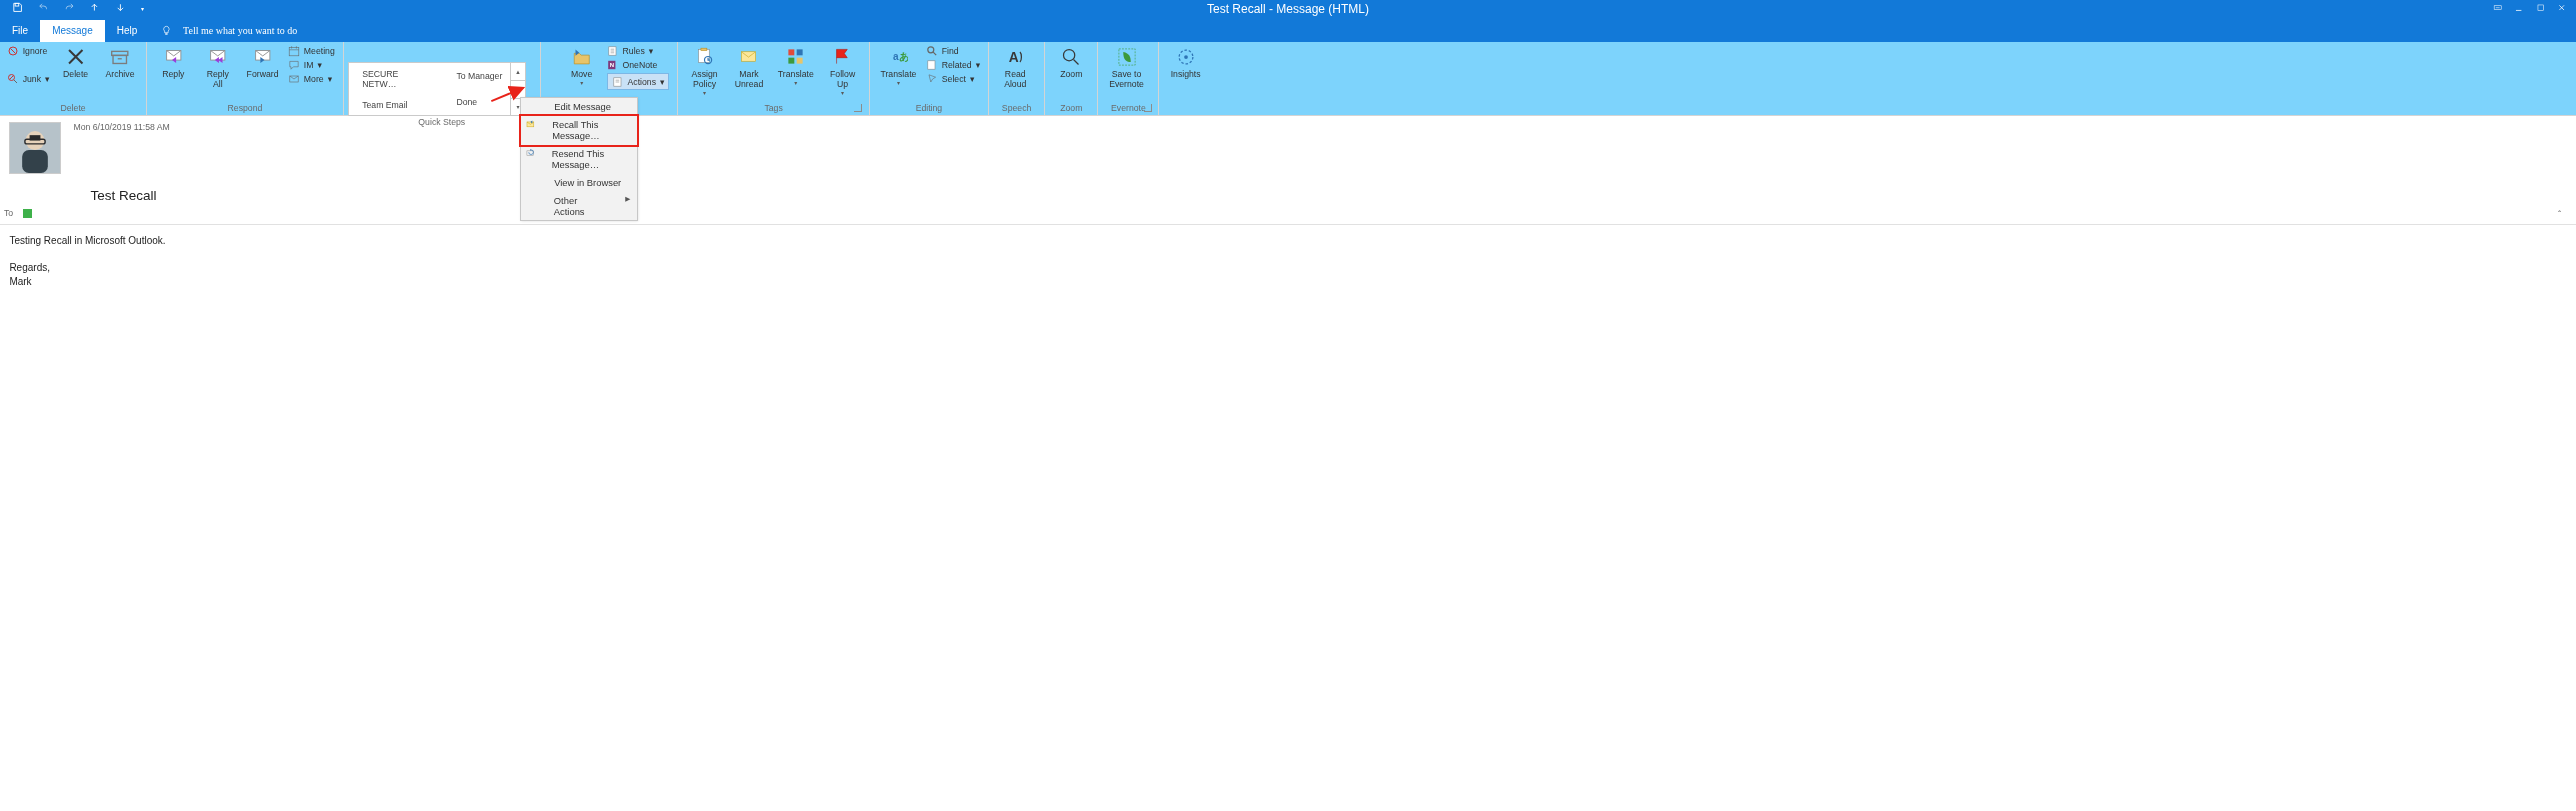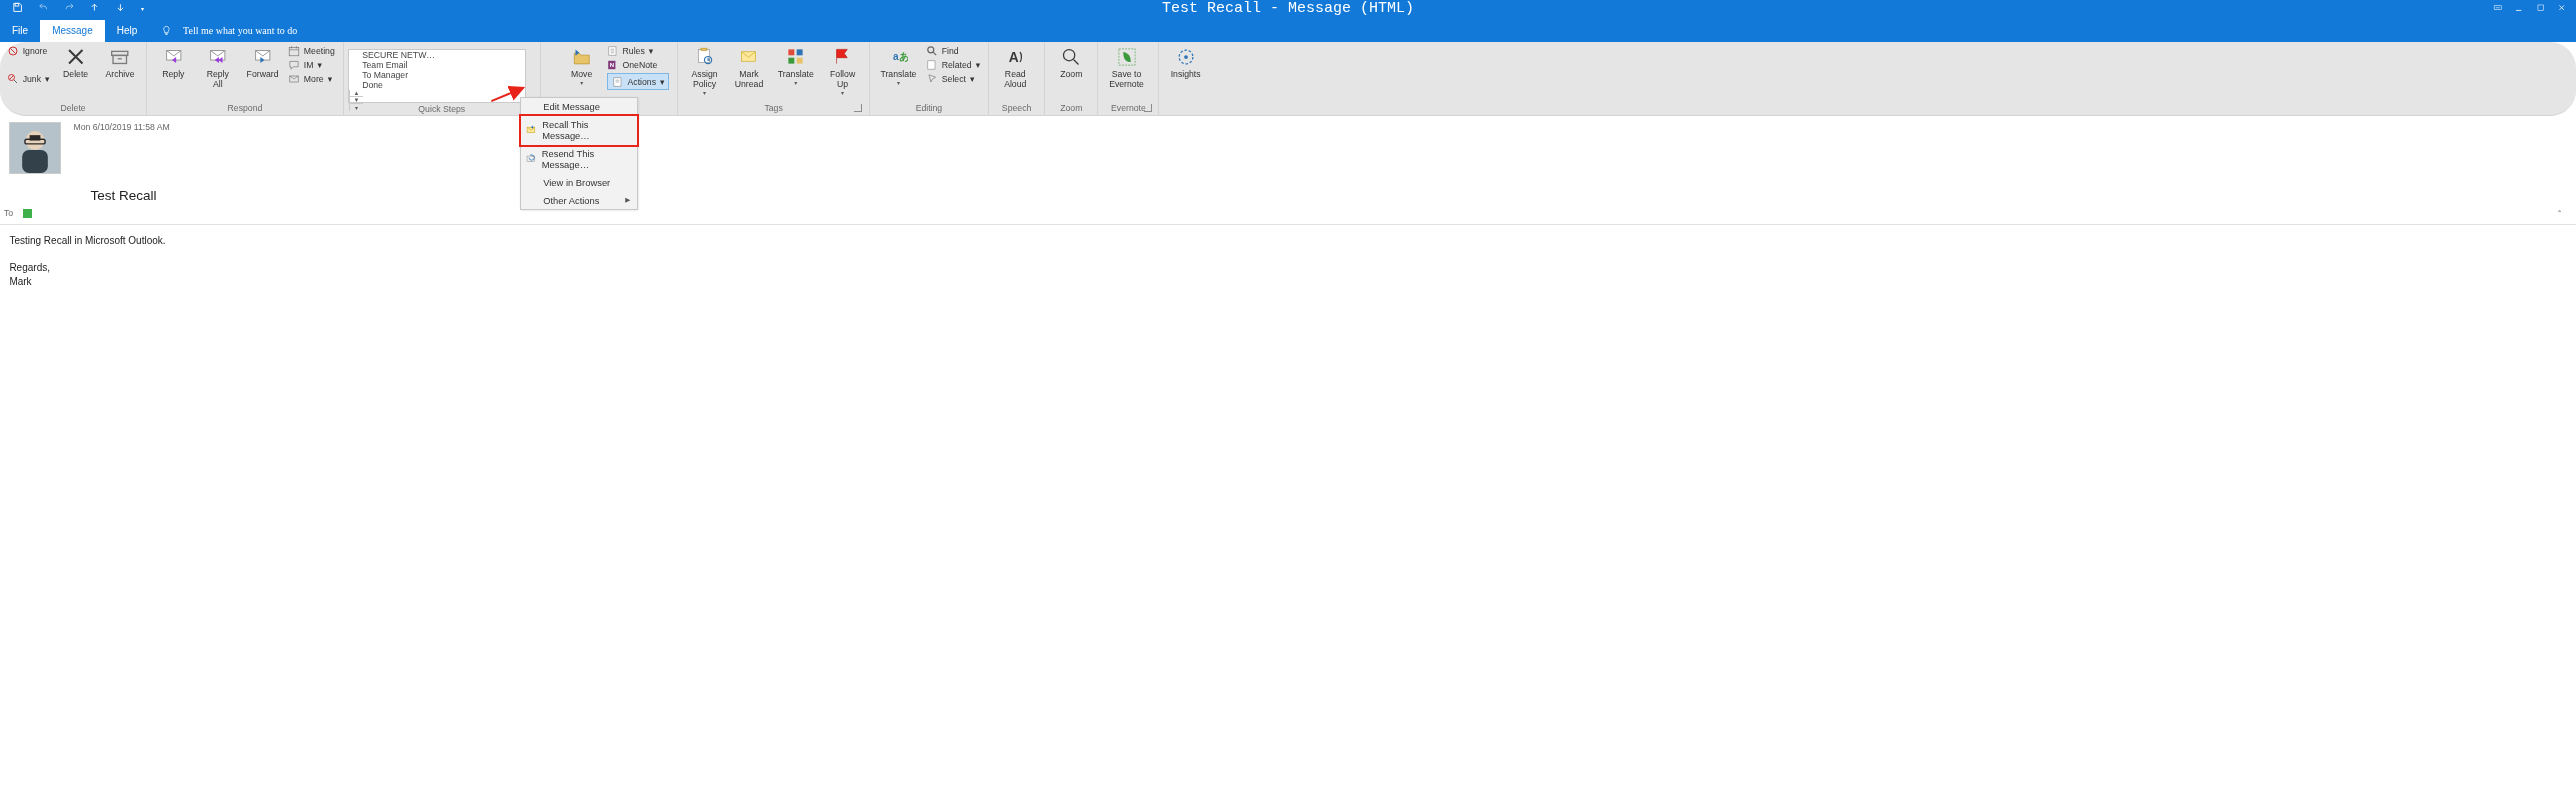--- a/index.html
+++ b/index.html
@@ -1,50 +1,50 @@
 <!DOCTYPE html>
 <html><head>
 <meta charset="utf-8">
 <style>
   html,body{margin:0;padding:0;font-family:"Segoe UI",Arial,sans-serif;font-size:9.4px;color:#222;background:#fff;width:2576px;}
   
   .titlebar{background:#1279D8;height:17.5px;display:flex;align-items:center;color:#fff;position:relative;}
   .qat{display:flex;align-items:center;gap:15px;padding-left:12px;}
   .qat svg,.qat .glyph{width:10.8px;height:10.8px;fill:#fff;color:#fff;}
-  .title-center{position:absolute;left:0;right:0;text-align:center;font-size:15px;pointer-events:none;font-family:Liberation Mono, monospace;}
+  .title-center{position:absolute;left:0;right:0;text-align:center;font-size:12px;pointer-events:none;}
   .win-ctrls{margin-left:auto;display:flex;gap:12px;padding-right:9.4px;align-items:center;}
   .win-ctrls svg{width:9.4px;height:9.4px;stroke:#fff;fill:none;stroke-width:1.4;}
   
   .tabstrip{background:#1279D8;height:24px;display:flex;align-items:flex-end;color:#fff;}
   .tab{padding:5.4px 12px 5.4px 12px;font-size:10px;cursor:pointer;}
   .tab.active{background:#fff;color:#1279D8;}
   .tellme{display:flex;align-items:center;gap:11px;padding:5.4px 12px;font-size:10px;font-family:Liberation Serif, serif;}
   
-  .ribbon{background:#e5e5e5;display:flex;border-bottom:0.7px solid #D4D4D4;height:73px;border-radius:26px;}
+  .ribbon{background:#7dd3fc;display:flex;border-bottom:0.7px solid #D4D4D4;height:73px;}
   .group{display:flex;flex-direction:column;border-right:0.7px solid #D4D4D4;padding:2.7px 4px 0 4px;}
   .group-body{flex:1;display:flex;align-items:flex-start;}
   .group-label{text-align:center;font-size:8.7px;color:#6A6A6A;padding:1.3px 0 2px 0;position:relative;}
   .group-label .launcher{position:absolute;right:2.7px;bottom:2.7px;width:6.7px;height:6.7px;border:0.7px solid #8C8C8C;border-top:0;border-left:0;}
   .bigbtn{display:flex;flex-direction:column;align-items:center;justify-content:flex-start;padding:1.3px 6.7px 0 6.7px;min-width:31px;cursor:pointer;}
   .bigbtn .ic{width:23px;height:23px;display:flex;align-items:center;justify-content:center;}
   .bigbtn .lbl{font-size:8.7px;text-align:center;line-height:10px;margin-top:0.7px;color:#333;}
   .bigbtn .caret{font-size:6px;color:#5A5A5A;}
   .stack{display:flex;flex-direction:column;gap:2px;padding:1.3px 4px 0 2.7px;}
   .sbtn{display:flex;align-items:center;gap:4px;font-size:8.7px;color:#333;cursor:pointer;white-space:nowrap;}
   .sbtn .sic{width:12px;height:12px;display:flex;align-items:center;justify-content:center;}
   
-  .gallery{border:0.7px solid #CACACA;background:#fff;display:flex;height:52px;margin-top:5px;flex-direction:column;}
+  .gallery{border:0.7px solid #CACACA;background:#fff;display:flex;height:52px;margin-top:18px;}
   .gal-col{display:flex;flex-direction:column;justify-content:space-around;padding:0 8px;}
   .gal-item{display:flex;align-items:center;gap:5.4px;font-size:8.7px;color:#444;cursor:pointer;}
   .gal-spin{width:13.5px;border-left:0.7px solid #CACACA;display:flex;flex-direction:column;}
   .gal-spin div{flex:1;display:flex;align-items:center;justify-content:center;font-size:6px;color:#5A5A5A;border-bottom:0.7px solid #CACACA;cursor:pointer;}
   .gal-spin div:last-child{border-bottom:0;}
   
   .actions-menu{position:absolute;left:520px;top:97px;width:116px;background:#F2F2F2;border:0.7px solid #C7C7C7;box-shadow:1.3px 1.3px 2.7px rgba(0,0,0,.15);z-index:50;}
-  .menu-item{display:flex;align-items:center;gap:6px;padding:3.4px 6.7px 3.4px 5.4px;font-size:9.4px;color:#333;cursor:pointer;position:relative;}
+  .menu-item{display:flex;gap:17px;padding:3.4px 6.7px 3.4px 5.4px;font-size:9.4px;color:#333;cursor:pointer;position:relative;}
   .menu-item.hot{outline:2px solid #E8231A;outline-offset:-0.7px;}
   .menu-item .mi{width:10.8px;height:10.8px;display:flex;align-items:center;justify-content:center;}
   .menu-item .arrow{margin-left:auto;font-size:6.7px;color:#555;}
   .arrow-annot{position:absolute;left:490px;top:85px;z-index:60;pointer-events:none;}
   
   .msg-head{display:flex;padding:6.7px 9.4px 2.7px 9.4px;gap:12px;align-items:flex-start;}
   .avatar{width:50px;height:50px;background:#B9A38D;border:0.7px solid #ccc;}
   .avatar svg{width:100%;height:100%;}
   .mh-text{display:flex;flex-direction:column;gap:19px;}
   .mh-date{font-size:8.7px;color:#666;}

